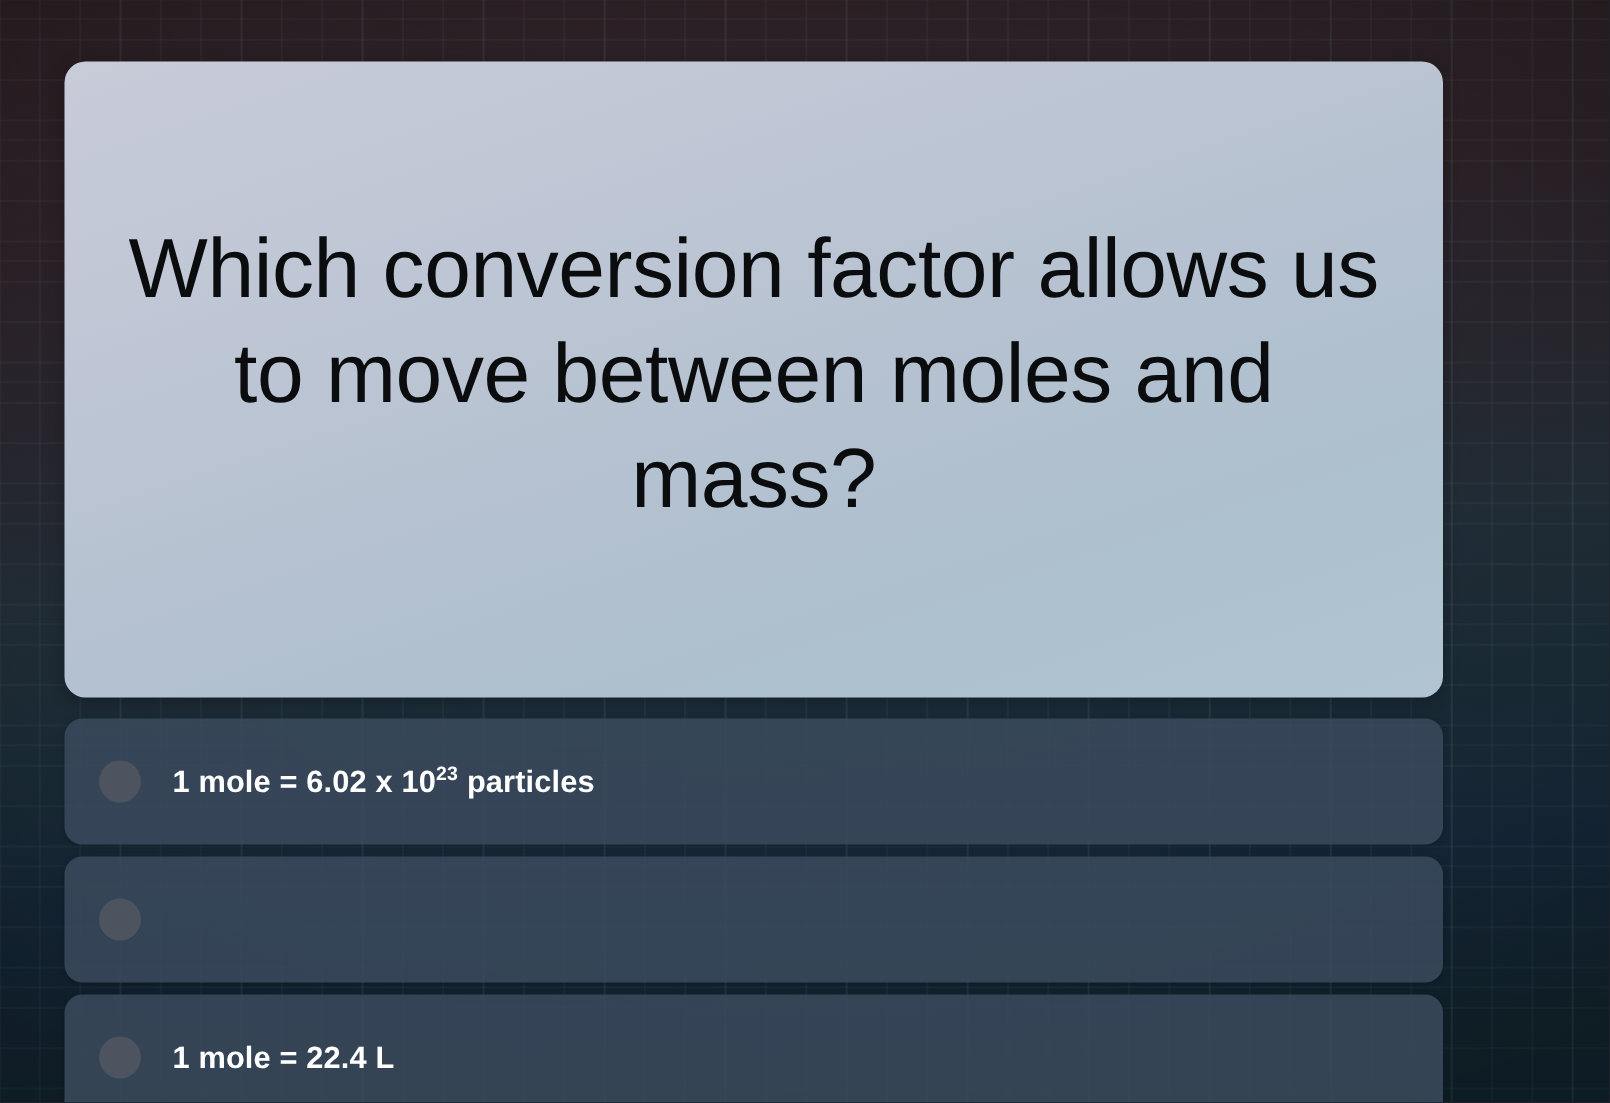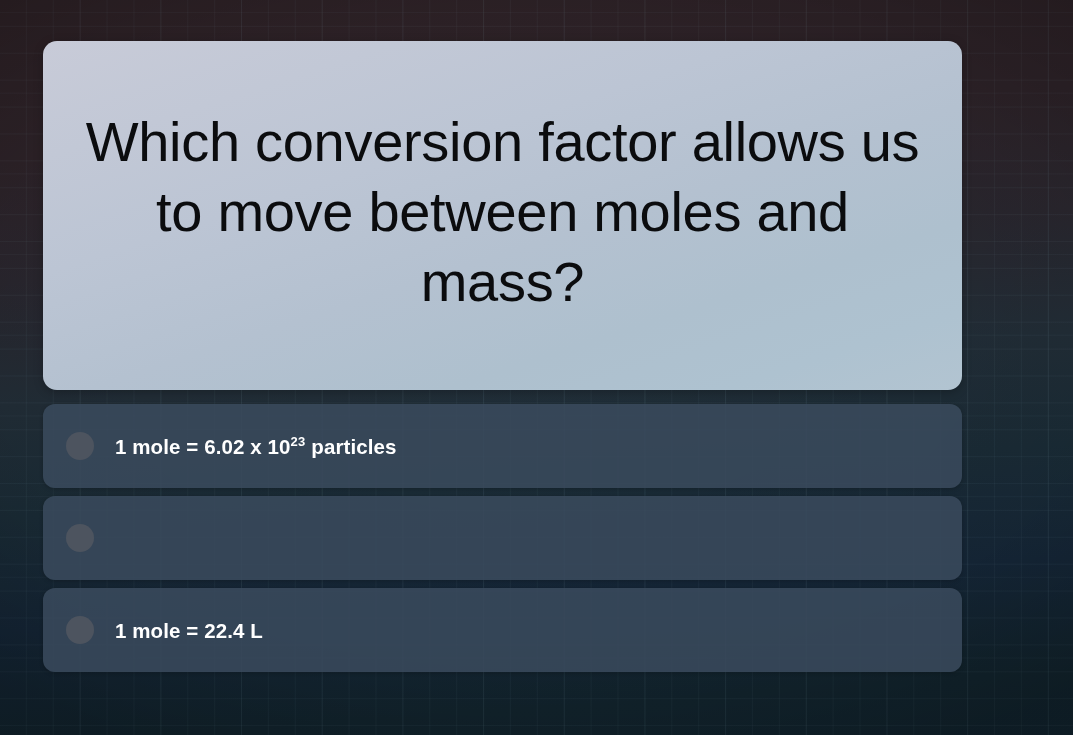--- a/index.html
+++ b/index.html
@@ -65,21 +65,21 @@
   
   .content {
     position: absolute;
     left: 43px;
     top: 41px;
     width: 919px;
   }
 
   
   .question-card {
-    height: 349px;
+    height: 424px;
     border-radius: 14px;
     background: linear-gradient(162deg,
         #c8cbd8 0%,
         #c2c8d6 18%,
         #bcc5d4 36%,
         #b4c1d0 56%,
         #aec0ce 74%,
         #aec2d0 88%,
         #b2c4d1 100%);
     box-sizing: border-box;

